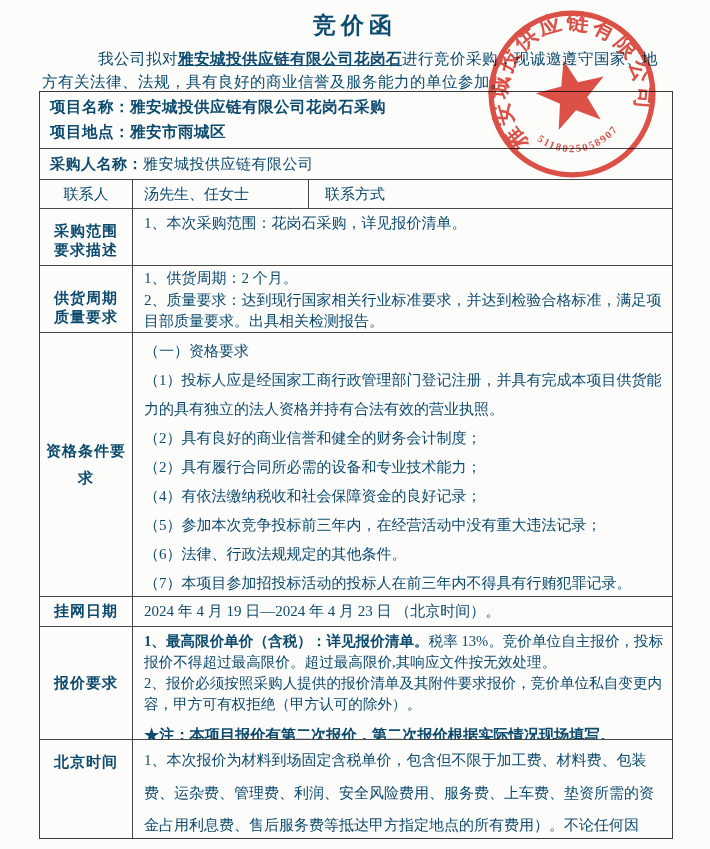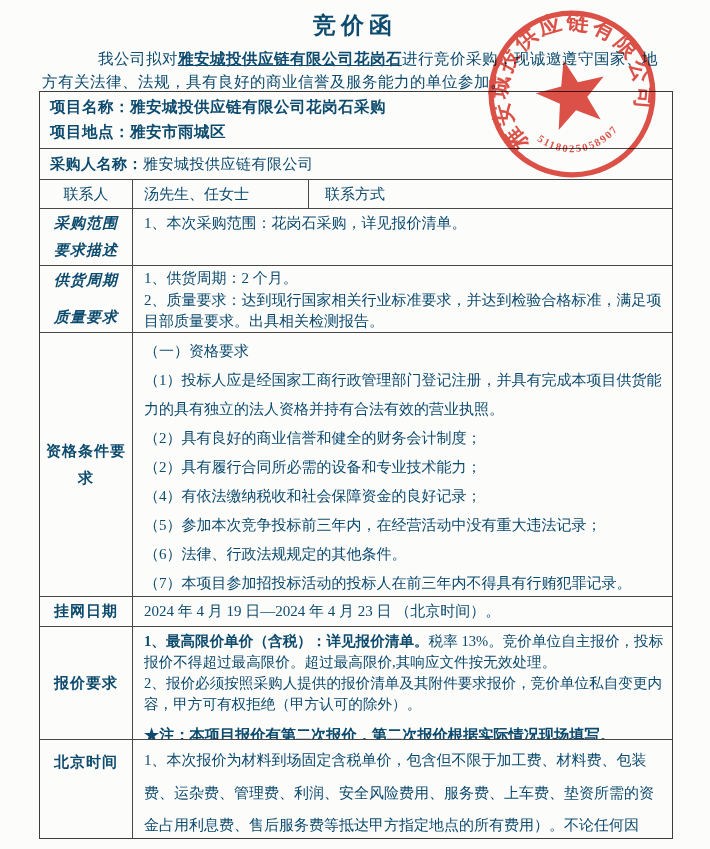--- a/index.html
+++ b/index.html
@@ -40,21 +40,21 @@
   .r2 .full { display:flex; align-items:center; letter-spacing:0.5px; }
   .r2 .lbl { font-weight:bold; }
   .r3 { height:29px; }
   .r3 .cell { display:flex; align-items:center; border-right:1.4px solid #474747; }
   .r3 .cell:last-child { border-right:none; }
   .c-p-label  { flex:0 0 93px;  justify-content:center; }
   .c-p-value  { flex:0 0 176px; padding-left:11px; }
   .c-m-label  { flex:0 0 92px;  justify-content:center; }
   .c-m-value  { flex:1; padding-left:11px; font-size:15.5px; }
   .r4 { height:57px; }
-  .r4 .label-cell, .r5 .label-cell { justify-content:space-between; padding:5px 0;font-style:italic; }
+  .r4 .label-cell, .r5 .label-cell { justify-content:flex-end; padding:5px 0; }
   .r4 .content-cell { padding-top:5px; }
   .r5 { height:67px; }
   .r5 .content-cell { line-height:21.5px; padding-top:2px; }
   .r6 { height:264px; }
   .r6 .label-cell div { width:84px; line-height:27px; }
   .r6 .content-cell { padding-top:4px; }
   .r6 .content-cell p { line-height:29px; }
   .r7 { height:30px; }
   .r7 .content-cell { display:flex; align-items:center; }
   .r8 { height:113px; }

